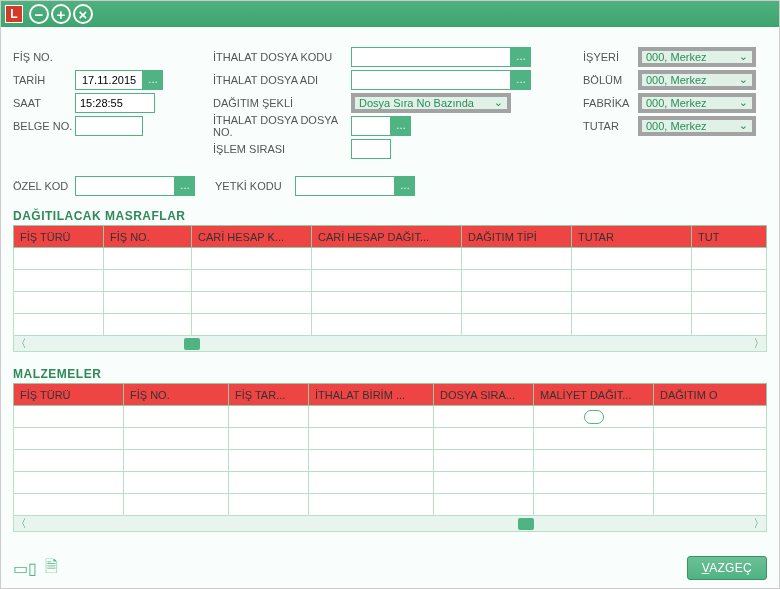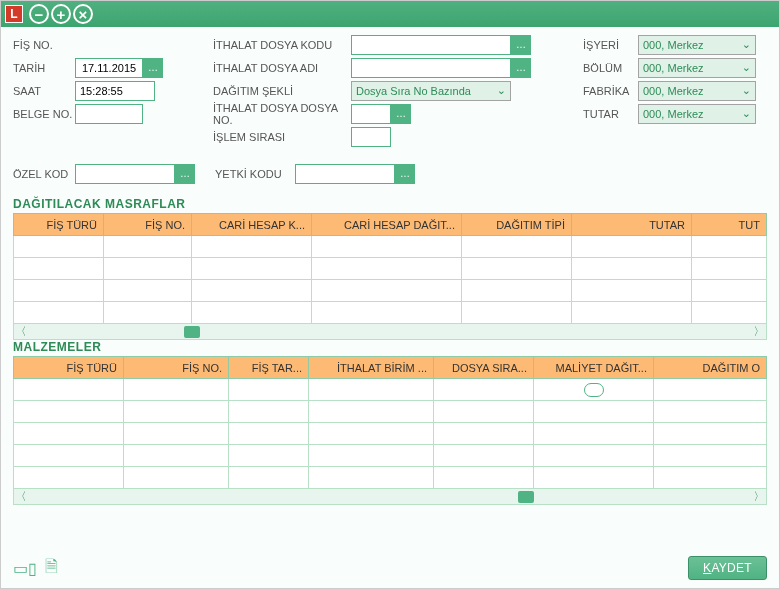--- a/index.html
+++ b/index.html
@@ -3,34 +3,34 @@
 <meta charset="utf-8">
 <style>
   * { box-sizing: border-box; margin: 0; padding: 0; }
   body { font-family: Arial, sans-serif; font-size: 11px; background: #f0f0f0; width: 780px; height: 589px; overflow: hidden; }
   .window { background: #f9fdfb; width: 780px; height: 589px; display: flex; flex-direction: column; border: 1px solid #ccc; }
   .titlebar { background: #3cb371; background: linear-gradient(#50b080,#3ca56f); color: #fff; height: 26px; display: flex; align-items: center; padding: 0 4px 0 4px; font-size: 13px; font-weight: bold; }
   .title-icon { width: 18px; height: 18px; background: #d43a2a; border: 1px solid #fff; margin-right: 6px; display: flex; align-items: center; justify-content: center; color: #fff; font-size: 12px; font-weight: bold; }
   .title-text { flex: 1; letter-spacing: 0.5px; }
   .title-buttons { display: flex; gap: 2px; }
   .tbtn { width: 20px; height: 20px; border: 2px solid #fff; border-radius: 50%; display: flex; align-items: center; justify-content: center; color: #fff; font-size: 15px; line-height: 1; cursor: pointer; background: transparent; font-weight: bold; }
-  .content { flex: 1; padding: 6px 12px 6px 12px; color: #444; overflow: hidden; display: flex; flex-direction: column; }
+  .content { flex: 1; padding: 18px 12px 6px 12px; color: #444; overflow: hidden; display: flex; flex-direction: column; }
   .lbl { width: 62px; color: #555; }
   .lbl2 { width: 138px; color: #555; }
   .lbl3 { width: 55px; color: #555; }
   .inp { border: 1px solid #4fb383; height: 20px; padding: 0 4px; font-size: 11px; background: #fff; }
-  .inp-sel { border: 1px solid #a3a3a3; background:#e0f2e8; color:#2e8b57; height:20px; padding: 0 22px 0 4px; font-size:11px; cursor:pointer; position:relative; display:flex; align-items:center; }
+  .inp-sel { border: 4px solid #a3a3a3; background:#e0f2e8; color:#2e8b57; height:20px; padding: 0 22px 0 4px; font-size:11px; cursor:pointer; position:relative; display:flex; align-items:center; }
   .inp-hl { background: #2e8b57; color: #fff; }
   .lookup-btn { width: 20px; height: 20px; background: #4fb383; display: inline-flex; align-items: center; justify-content: center; color: #fff; cursor: pointer; font-size: 10px; }
   .row-group { display: flex; align-items: center; height: 23px; }
   .chev { position:absolute; right:4px; color:#2e8b57; pointer-events:none; }
   .grid-section { margin-top: 12px; }
   .grid-title { color: #2e8b57; font-weight: bold; font-size: 12px; margin-bottom: 2px; letter-spacing: .5px; }
   table.grid { border-collapse: collapse; width: 100%; table-layout: fixed; background: #fff; }
-  table.grid th { background: #fdba74; color: #333; font-size: 11px; font-weight: normal; padding: 3px 6px; border: 1px solid #8fcba6; text-align: right; height: 22px; white-space: nowrap; overflow: hidden; }
+  table.grid th { background: #ef4444; color: #333; font-size: 11px; font-weight: normal; padding: 3px 6px; border: 1px solid #8fcba6; text-align: left; height: 22px; white-space: nowrap; overflow: hidden; }
   table.grid td { border: 1px solid #b7e0c6; height: 22px; padding: 0 4px; background:#fff; }
   .hscroll { border: 1px solid #b7e0c6; border-top: none; height: 16px; display: flex; align-items: center; background: #e8f5ee; position: relative; }
   .hscroll .arrow { width: 14px; text-align: center; color: #2e8b57; cursor: pointer; font-size:11px; }
   .hscroll .track { flex: 1; position: relative; height: 100%; }
   .hscroll .thumb { width: 16px; height: 12px; background: #4fb383; border-radius: 2px; position: absolute; top: 2px; }
   .chk { width: 20px; height: 14px; border: 1px solid #4fb383; border-radius: 7px; margin: 0 auto; display:block; }
   .footer { height: 34px; display: flex; align-items: center; padding: 0 12px 6px 12px; gap: 8px; }
   .footer-ico { color: #4fb383; font-size: 16px; cursor: pointer; }
   .spacer { flex: 1; }
   .btn { background: linear-gradient(#6cc096,#4fb383); color: #fff; border: 1px solid #3a9168; border-radius: 3px; height: 24px; padding: 0 14px; font-size: 12px; cursor: pointer; letter-spacing: .3px; }
@@ -208,21 +208,21 @@
       </table>
       <div class="hscroll">
         <span class="arrow">〈</span>
         <div class="track">
             <div class="thumb" style="left:156px"></div>
           </div>
         <span class="arrow">〉</span>
       </div>
     </div>
 
-    <div class="grid-section" style="margin-top:0;">
+    <div class="grid-section" style="margin-top:15px;">
       <div class="grid-title">MALZEMELER</div>
       <table class="grid">
         <colgroup>
             <col style="width:110px">
             <col style="width:105px">
             <col style="width:80px">
             <col style="width:125px">
             <col style="width:100px">
             <col style="width:120px">
             <col>
@@ -295,15 +295,15 @@
           </div>
         <span class="arrow">〉</span>
       </div>
     </div>
   </div>
 
   <div class="footer">
     <span class="footer-ico">▭▯</span>
     <span class="footer-ico">🗎</span>
     <div class="spacer"></div>
-    <button class="btn"><u>K</u><span>AYDET</span></button>
+    <button class="btn"><u>V</u><span>AZGEÇ</span></button>
   </div>
 </div>
 
 </body></html>

